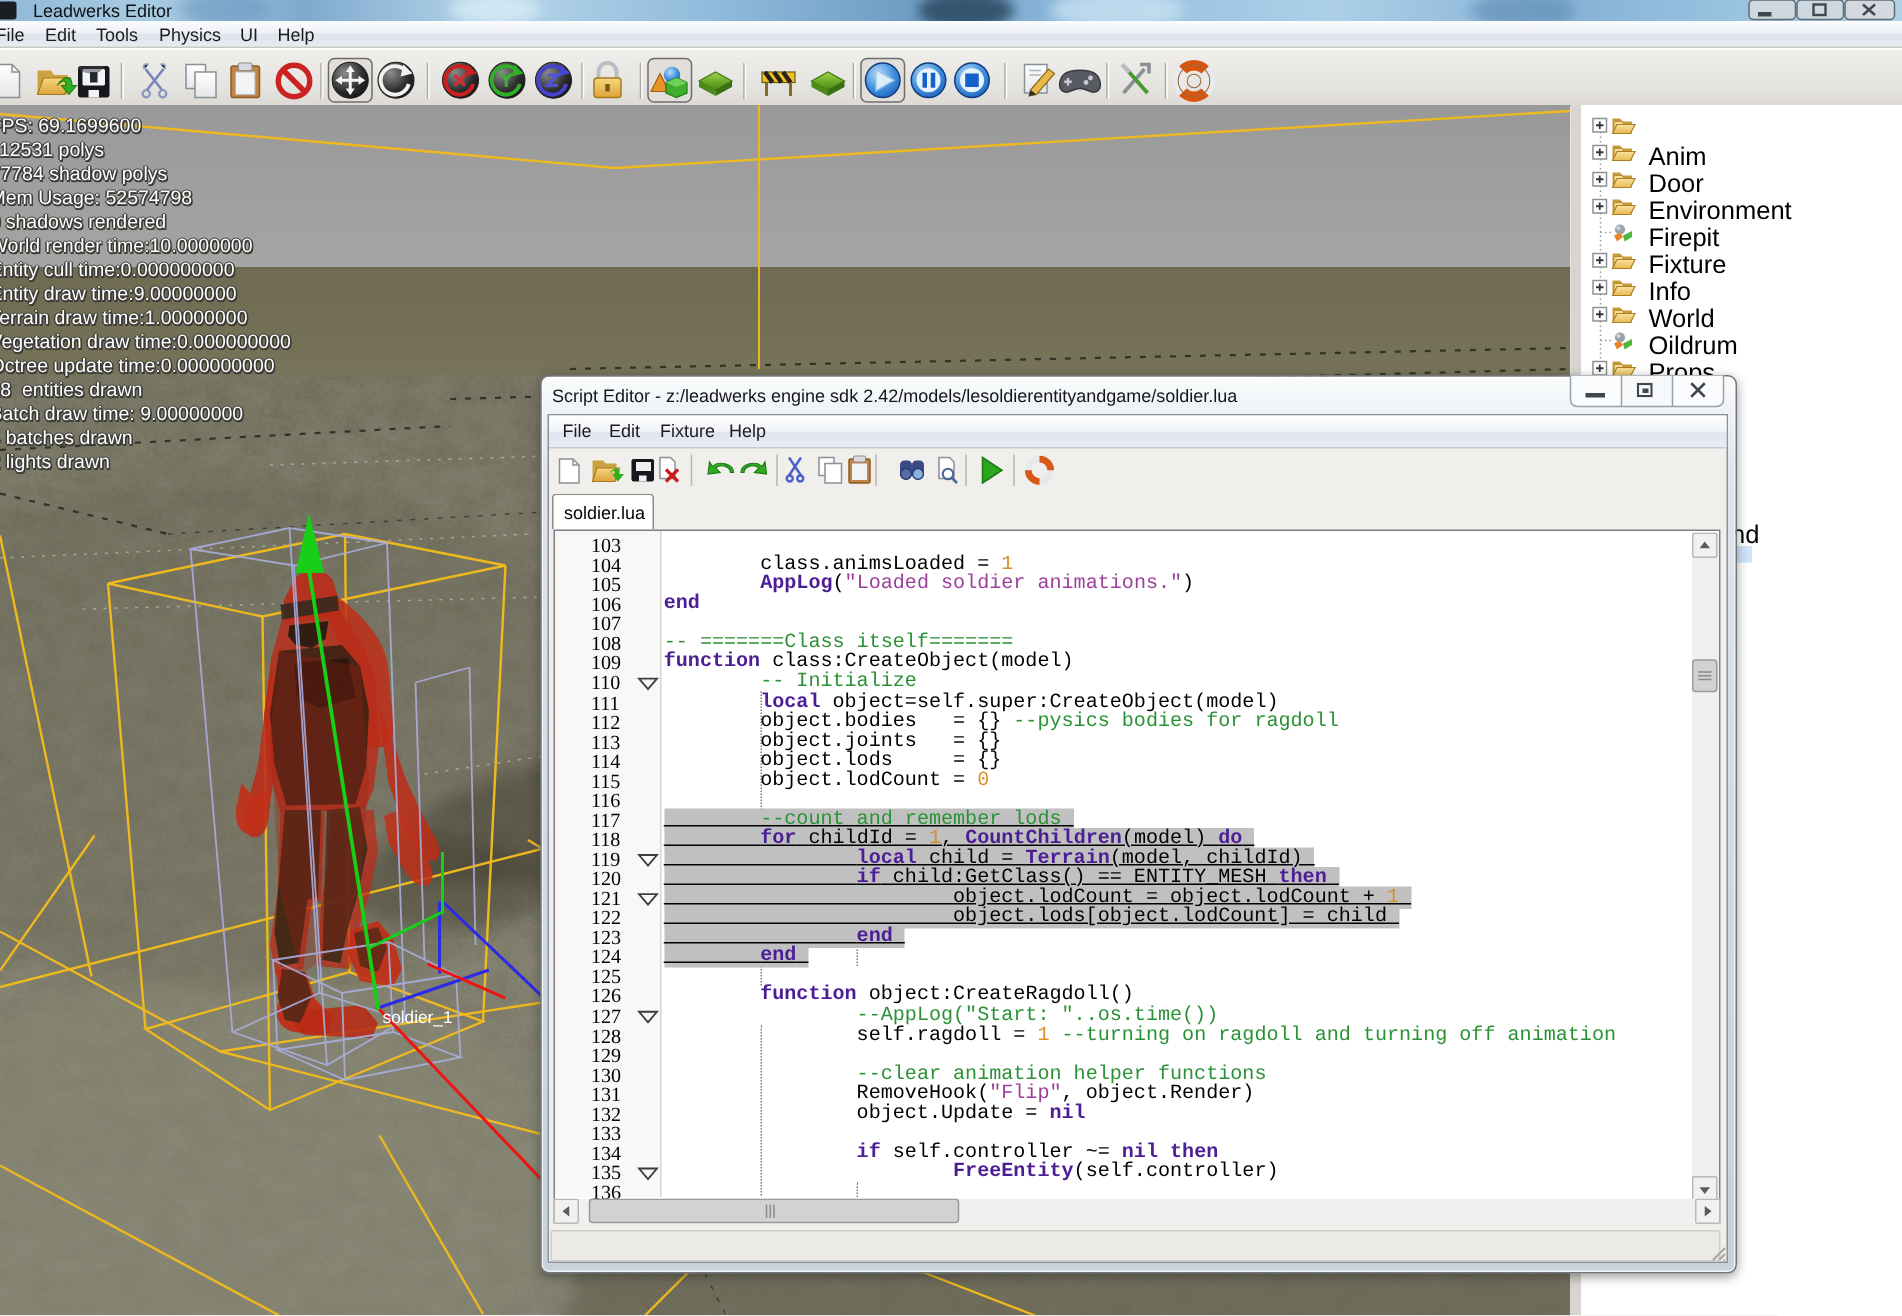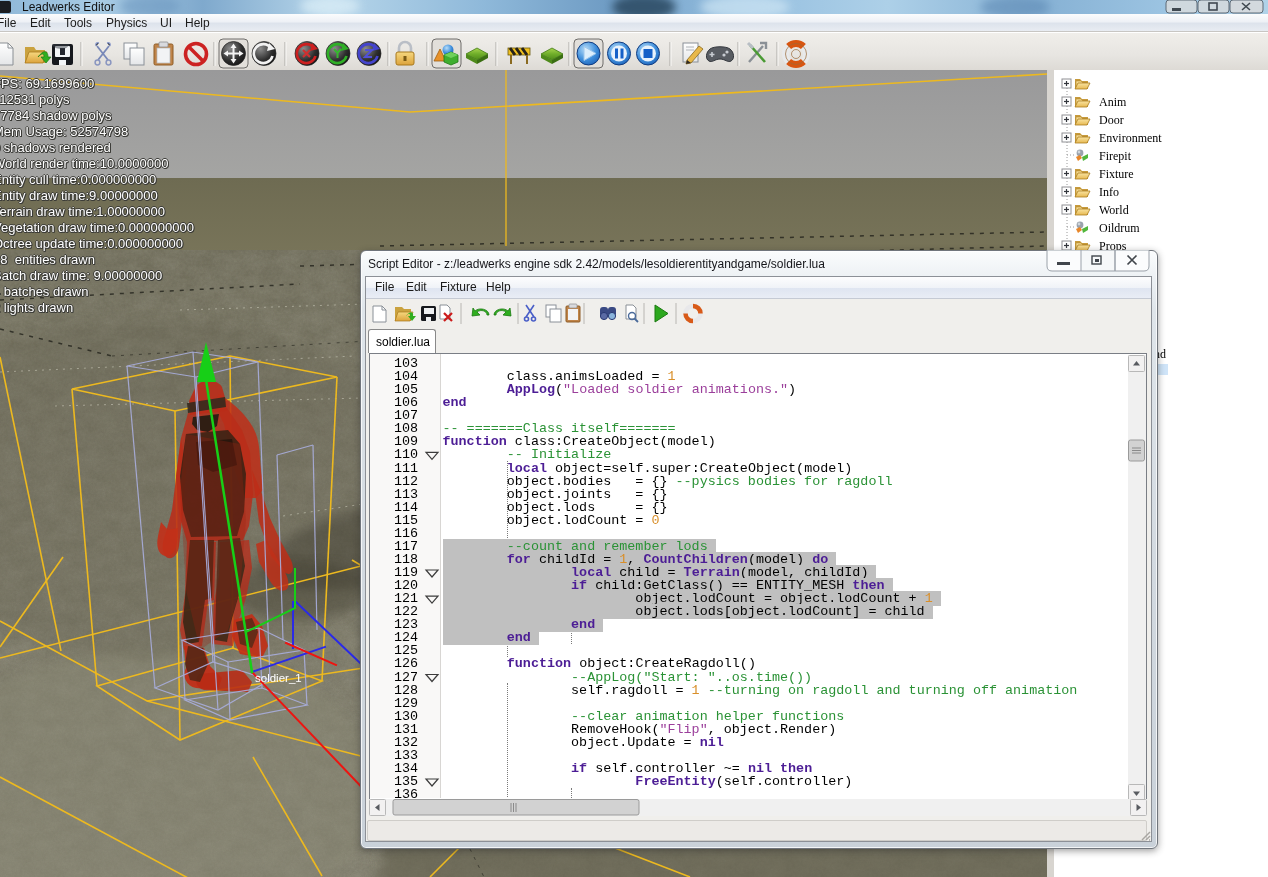--- a/index.html
+++ b/index.html
@@ -10,41 +10,41 @@
 #appicon{position:absolute;left:-2px;top:1px;width:13px;height:12px;background:#1a1d22;border-radius:2px;}
 #menubar{position:absolute;left:0;top:14px;width:1268px;height:17px;background:linear-gradient(180deg,#fbfcfd 0%,#eef1f6 45%,#dde3ec 55%,#e8ecf2 100%);border-bottom:1px solid #c8c6c3;}
 #menubar span{position:absolute;top:1px;font-size:12px;color:#1c1c1c;line-height:16px;}
 #toolbar{position:absolute;left:0;top:32px;width:1268px;height:37px;background:linear-gradient(180deg,#f0eeea 0%,#e7e5e1 60%,#dddad5 100%);border-top:1px solid #fff;border-bottom:1px solid #96948e;}
 #toolbar svg{position:absolute;top:0;left:0;}
 #viewport{position:absolute;left:0;top:70px;width:1047px;height:807px;overflow:hidden;}
 #stats{position:absolute;left:-7px;top:6px;font-size:13px;line-height:16px;color:#fff;white-space:pre;
  text-shadow:1px 0 0 #3c3c38,-1px 0 0 #3c3c38,0 1px 0 #3c3c38,0 -1px 0 #3c3c38,1px 1px 0 #3c3c38;}
 #rightpanel{position:absolute;left:1047px;top:70px;width:221px;height:807px;background:#d8d5d0;}
 #treebg{position:absolute;left:7px;top:0px;width:214px;height:807px;background:#ffffff;}
-.titm{position:absolute;font-size:12px;color:#000;font-family:Liberation Serif, serif;}
+.titm{position:absolute;font-size:17px;color:#000;}
 #editor{position:absolute;left:360px;top:250px;width:798px;height:419px;}
 #eframe{position:absolute;left:0;top:0;width:796px;height:597px;border:1px solid #70757c;border-radius:6px;
  background:linear-gradient(180deg,#fafcfd 0%,#eef2f5 4%,#dfe5ea 10%,#d2d9e0 55%,#c9d1d9 100%);
  box-shadow:0 2px 7px rgba(40,40,40,0.45), inset 0 0 0 1px rgba(255,255,255,0.75);}
 #etitle{position:absolute;left:8px;top:7px;font-size:12px;color:#15151a;white-space:nowrap;}
 #econtent{position:absolute;left:5px;top:26px;width:787px;height:566px;background:#f0efec;border:1px solid #8c9097;box-sizing:border-box;}
 #emenu{position:absolute;left:0;top:0;width:785px;height:21px;background:linear-gradient(180deg,#fdfdfe 0%,#f0f3f8 50%,#dfe5f1 55%,#e9edf5 100%);border-bottom:1px solid #c5cad4;}
 #emenu span{position:absolute;top:3px;font-size:12px;color:#1a1a1a;}
 #etoolbar{position:absolute;left:-6px;top:22px;width:785px;height:29px;}
 #etab{position:absolute;left:2px;top:52px;width:68px;height:24px;background:#fff;border:1px solid #898989;border-bottom:none;border-radius:3px 3px 0 0;font-size:12px;color:#000;padding-left:7px;line-height:24px;box-sizing:border-box;}
 #ecode{position:absolute;left:3px;top:76px;width:778px;height:463px;border:1px solid #7a7e85;background:#fff;box-sizing:border-box;overflow:hidden;}
 #egutter{position:absolute;left:0;top:0;width:70px;height:444px;background:#f9f8f7;border-right:1px solid #d8d6d3;}
-#enums{position:absolute;left:24px;top:3px;margin:0;font-family:Liberation Mono, monospace;font-size:13.4px;line-height:13.06px;color:#000;}
+#enums{position:absolute;left:24px;top:3px;margin:0;font-family:Liberation Serif, serif;font-size:13.4px;line-height:13.06px;color:#000;}
 #etext{position:absolute;left:72.5px;top:3px;margin:0;font-family:"Liberation Mono",monospace;font-size:13.4px;line-height:13.06px;color:#000;}
 .guide{position:absolute;width:0;border-left:1px dotted #7a7a7a;}
 .k{color:#4c1d95;font-weight:bold;}
 .c{color:#2a9235;}
 .s{color:#9b3f9b;}
 .n{color:#d98f2a;}
-.sel{background:#c0c0c0;}
+.sel{background:#c0c0c0;text-decoration:underline;}
 #evsb{position:absolute;left:762px;top:78px;width:18px;height:446px;}
 #ehsb{position:absolute;left:3px;top:522px;width:778px;height:17px;}
 #estatus{position:absolute;left:1px;top:543px;width:778px;height:19px;background:#eceae7;border:1px solid #cfcdc9;border-radius:2px;}
 </style></head>
 <body>
 <div id="titlebar">
 <div class="blob" style="left:612px;top:-6px;width:64px;height:26px;background:#2e4d66;opacity:.9"></div>
 <div class="blob" style="left:300px;top:-4px;width:60px;height:20px;background:#d8ecf6;opacity:.8"></div>
 <div class="blob" style="left:700px;top:-5px;width:90px;height:24px;background:#cfe6f4;opacity:.7"></div>
 <div class="blob" style="left:980px;top:-4px;width:70px;height:22px;background:#5d89b4;opacity:.6"></div>

